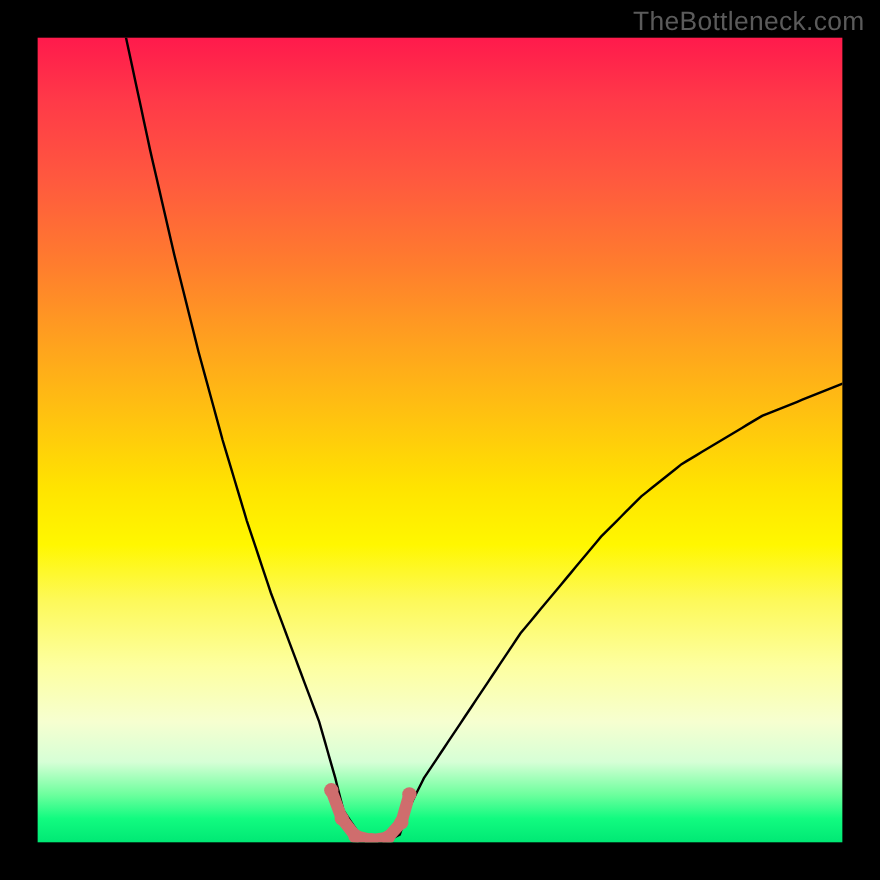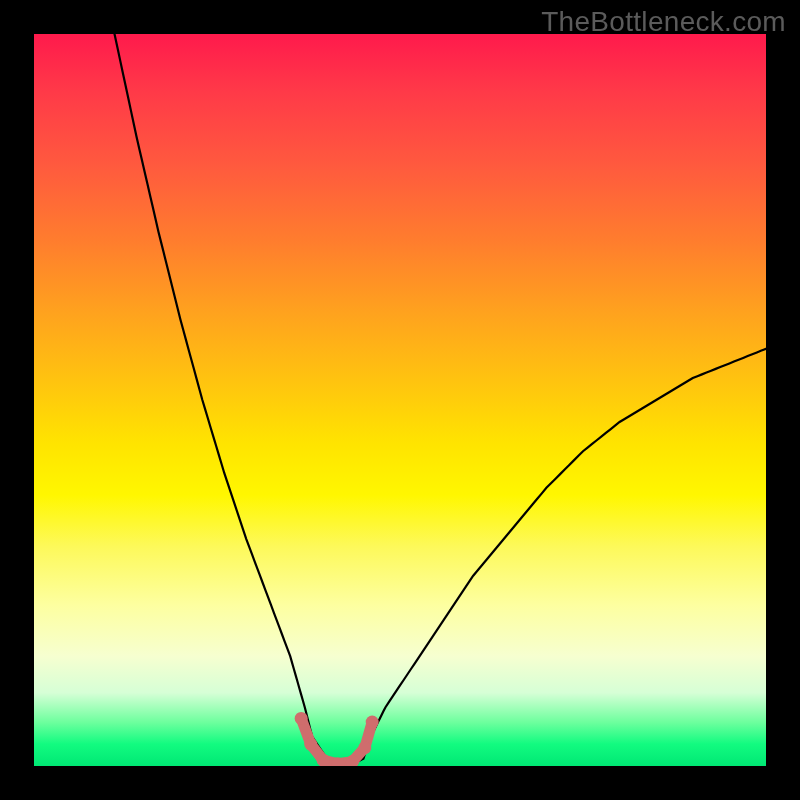--- a/index.html
+++ b/index.html
@@ -58,21 +58,21 @@
     left: 0;
     top: 0;
     width: 100%;
     height: 100%;
   }
   .watermark {
     position: absolute;
     top: 6px;
     right: 14px;
     color: #5b5b5b;
-    font-size: 28px;
+    font-size: 24px;
     font-weight: 500;
     letter-spacing: 0.3px;
   }
 </style>
 </head>
 <body>
 
 <div class="frame">
 
   <div class="plot-area">

